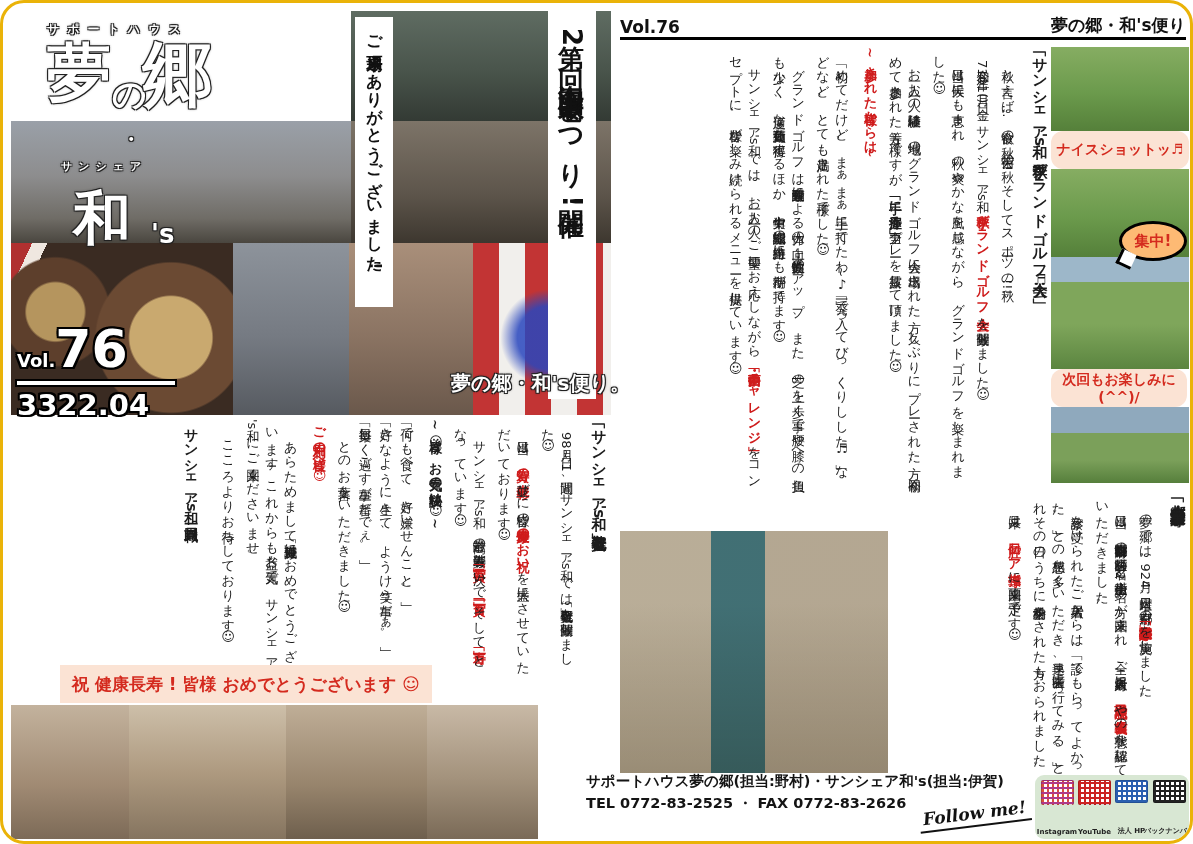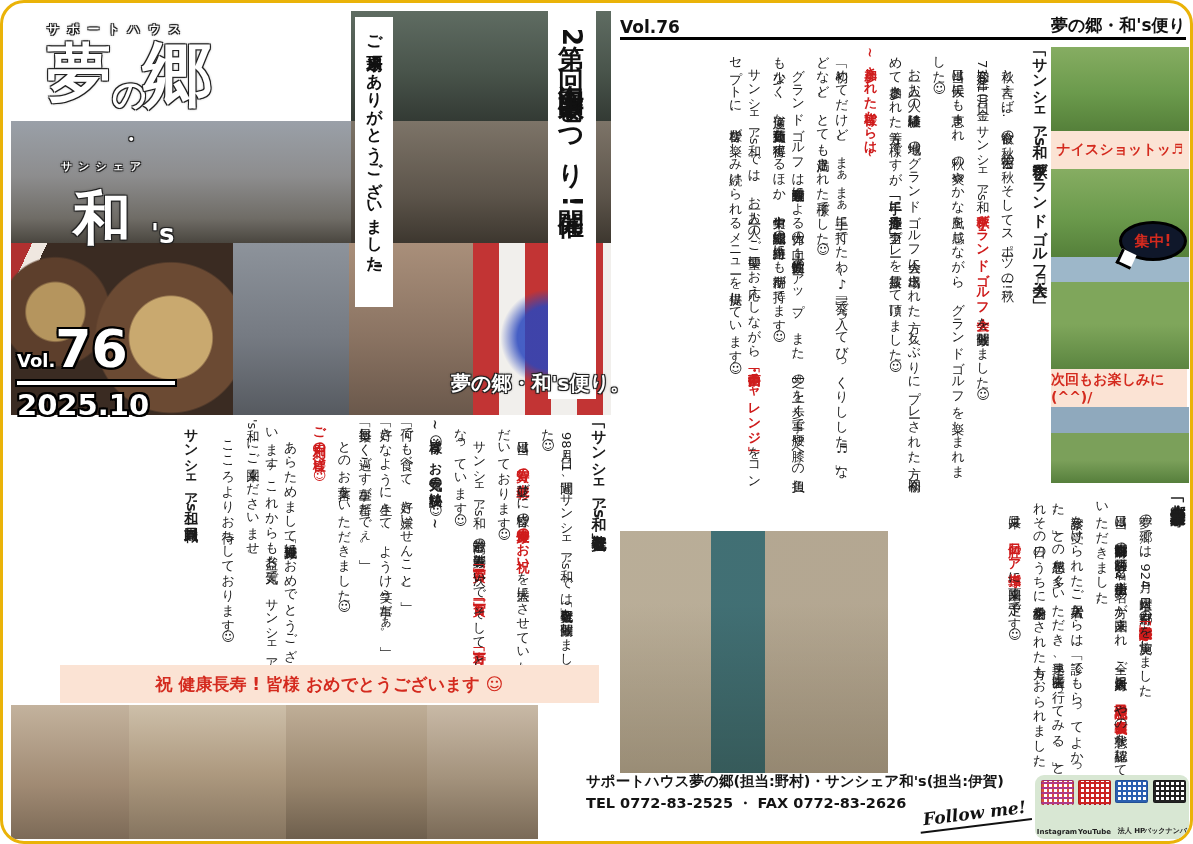--- a/index.html
+++ b/index.html
@@ -39,23 +39,23 @@
   .vtext p{margin:0;margin-block-end:6px;text-indent:1em;}
   .vtext p.ttl{font-weight:700;font-size:15px;text-indent:0;margin-block-end:12px;}
   .vtext p.hd{font-weight:700;text-indent:0;margin-block-start:4px;margin-block-end:10px;}
   .vtext p.hdr{color:#cf1c1c;font-weight:700;text-indent:0;margin-block-start:4px;margin-block-end:10px;}
   .vtext p.q{text-indent:0;margin-block-end:2px;}
   .vtext p.sig{font-weight:700;font-size:14px;text-indent:0;margin-block-start:16px;}
   .red{color:#cf1c1c;font-weight:700;}
   .b{font-weight:700;}
   
   .pinkbar{position:absolute;color:#d42a1e;font-weight:700;text-align:center;}
-  .cap{position:absolute;color:#d42a1e;font-weight:700;font-size:14px;
-       display:flex;align-items:center;justify-content:center;}
-  .bubble{position:absolute;background:#0f172a;border:3px solid #000;border-radius:50%;
+  .cap{position:absolute;color:#d42a1e;font-weight:700;font-size:14px;text-align:center;
+       display:flex;align-items:center;justify-content:center;border-radius:12px;}
+  .bubble{position:absolute;background:#fdba74;border:3px solid #000;border-radius:50%;
           color:#d42a1e;font-weight:700;font-size:15px;display:flex;align-items:center;justify-content:center;}
   .bubble::after{content:"";position:absolute;left:-4px;bottom:-9px;width:13px;height:13px;background:#fff;
           border-left:3px solid #000;border-bottom:3px solid #000;transform:rotate(25deg);}
   
   .rhead{position:absolute;left:617px;top:8px;width:566px;height:26px;border-bottom:3px solid #000;
          display:flex;justify-content:space-between;align-items:flex-end;font-weight:700;font-size:17px;color:#111;}
   .contact{position:absolute;left:583px;top:768px;width:470px;font-weight:700;font-size:14.5px;
            color:#141414;line-height:1.5;white-space:nowrap;}
   .follow{position:absolute;left:916px;top:800px;font-family:"DejaVu Serif","Liberation Serif",serif;
           font-style:italic;font-weight:700;font-size:17px;color:#111;transform:rotate(-7deg);
@@ -94,42 +94,42 @@
   <span class="wtx" style="left:58px;top:158px;font-size:11px;letter-spacing:6px">サンシェア</span>
   <span class="wtx" style="left:70px;top:186px;font-size:58px">和</span>
   <span class="wtx" style="left:148px;top:218px;font-size:26px">'s</span>
 
   <div class="band" style="left:352px;top:14px;width:38px;height:290px;font-size:16px;padding-top:8px">ご来場頂きありがとうございました!</div>
   <div class="band" style="left:545px;top:8px;width:48px;height:388px;font-size:26px;letter-spacing:3px;padding-top:14px">第2回 海山園敬老まつり 開催!</div>
 
   <div class="volwrap" style="left:14px;top:320px">
     <span style="font-size:18px">Vol.</span><span style="font-size:52px">76</span>
     <div class="volline"></div>
-    <div style="font-size:29px">2025.10</div>
+    <div style="font-size:29px">3322.04</div>
   </div>
 
   <span class="wtx" style="left:448px;top:370px;font-size:20px">夢の郷・和's便り。</span>
 
   <div class="vtext" style="left:10px;top:416px;width:596px;height:250px">
     <p class="ttl">「サンシェア和's 敬老祝賀会」</p>
     <p>9月8日~ 1週間、サンシェア和'sでは「敬老祝賀会」を開催致しました ☺</p>
     <p><span>当日は、</span><span class="red">賀寿の表彰</span><span>並びに皆様の</span><span class="red">健康長寿のお祝い</span><span>を盛大にさせていただいております ☺</span></p>
     <p><span>サンシェア和's、最高齢の賀寿表彰は</span><span class="red">「百二賀」</span><span> 次いで</span><span class="red">「百一賀」</span><span> そして</span><span class="red">「百寿」</span><span> となっています ☺</span></p>
     <p class="hd">~皆様 ☺ お元気の秘訣は ☺~</p>
     <p class="q">「何でも食べて、好き嫌いせんこと。」</p>
     <p class="q">「好きなように生きて、ようけ笑う事だぁ。」</p>
     <p class="q">「毎日楽しく過ごす事が一番だでぇ。」</p>
     <p>とのお言葉をいただきました ☺</p>
     <p class="hdr">ご利用の皆様へ ☺</p>
     <p>あらためまして「健康長寿」誠におめでとうございます! これからも益々お元気で、サンシェア和'sにご来園くださいませ。</p>
     <p>こころよりお待ちしております ☺</p>
     <p class="sig">サンシェア和's 職員一同</p>
   </div>
 
-  <div class="pinkbar" style="left: 57px; top: 662px; width: 539px; height: 38px; line-height: 38px; font-size: 17px; background: rgb(251, 227, 212);">祝 健康長寿 ! 皆様 おめでとうございます ☺</div>
+  <div class="pinkbar" style="left: 57px; top: 662px; width: 372px; height: 38px; line-height: 38px; font-size: 17px; background: rgb(251, 227, 212);">祝 健康長寿 ! 皆様 おめでとうございます ☺</div>
 
   <div class="ph warm1" style="left:8px;top:702px;width:118px;height:134px"></div>
   <div class="ph warm2" style="left:126px;top:702px;width:157px;height:134px"></div>
   <div class="ph warm3" style="left:283px;top:702px;width:141px;height:134px"></div>
   <div class="ph warm4" style="left:424px;top:702px;width:111px;height:134px"></div>
 
   <div class="rhead">
     <span>Vol.76</span>
     <span>夢の郷・和's便り</span>
   </div>

